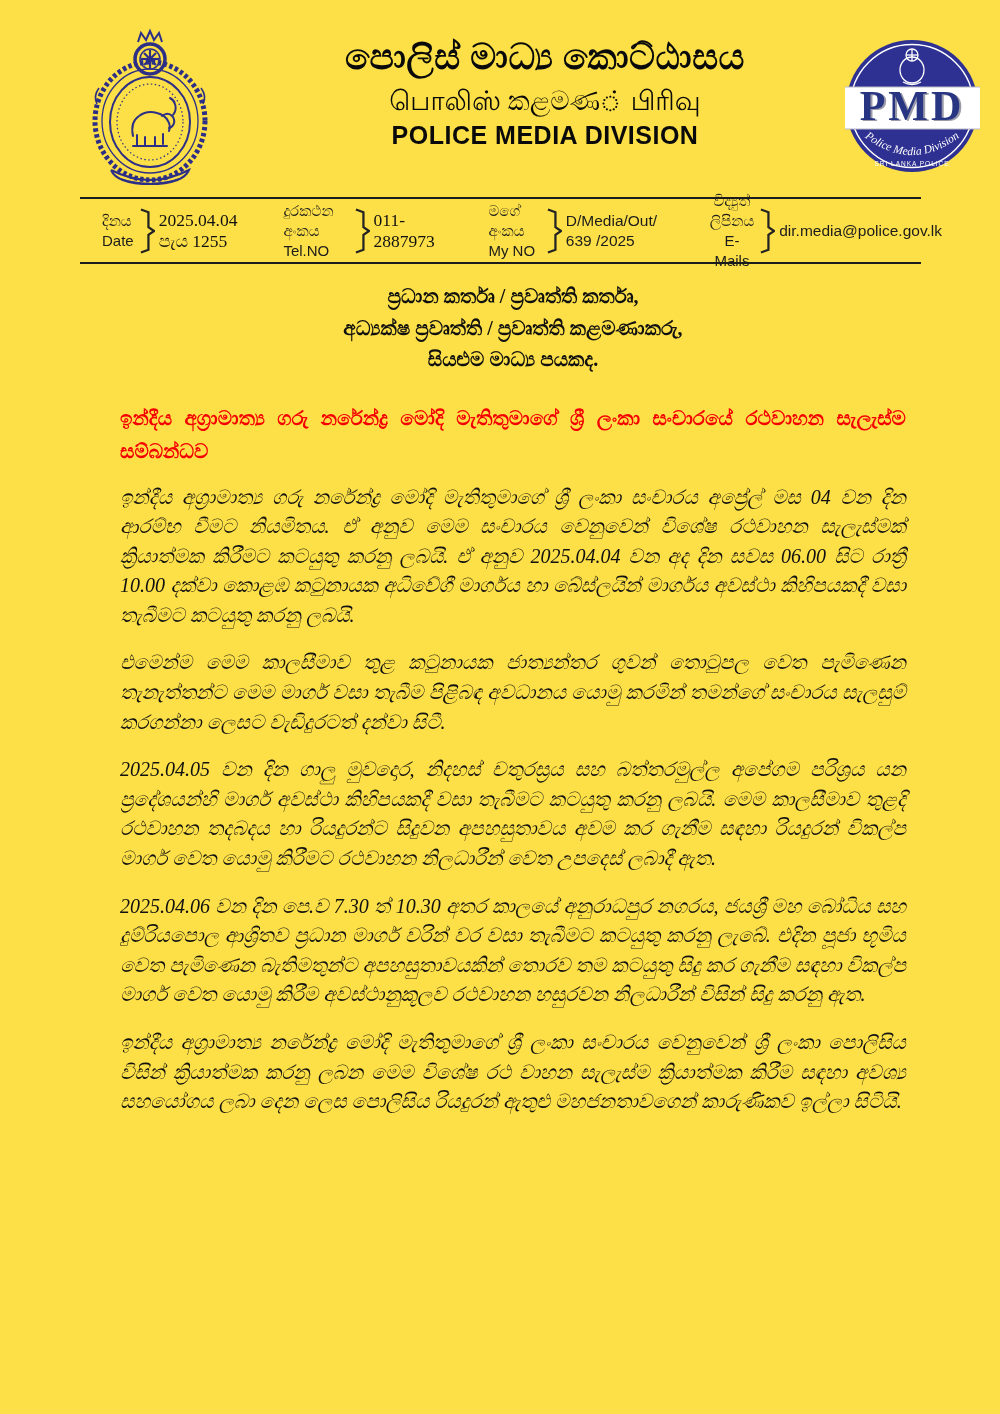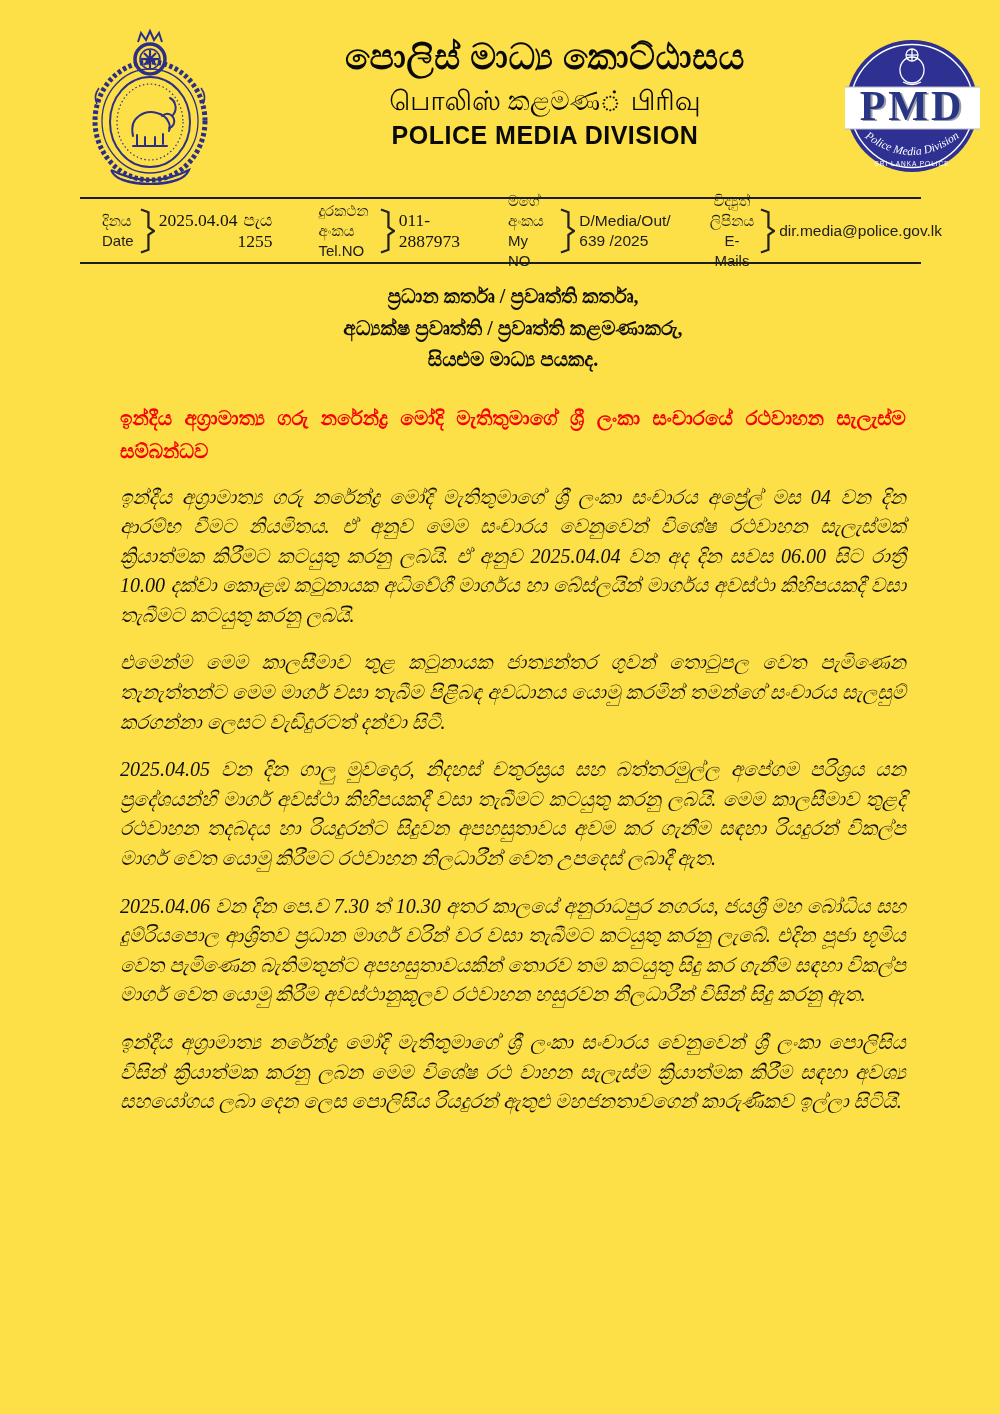--- a/index.html
+++ b/index.html
@@ -31,21 +31,21 @@
     font-family:"Liberation Sans", sans-serif;
     gap:24px;
   }
   .igroup{display:flex;align-items:center;}
   .ilabel{display:flex;flex-direction:column;justify-content:center;text-align:left;
           font-size:15px;line-height:1.35;color:#1c1c1c;}
   .ilabel .si{font-size:15px;}
   .ivalue{font-size:17px;color:#1c1c1c;line-height:1.3;}
   .serifval{font-family:"Liberation Serif", serif;font-size:17.5px;}
   .brk{width:15px;height:50px;margin:0 4px 0 6px;flex:0 0 auto;}
-  .stack{display:flex;flex-direction:row;text-align:right;}
+  .stack{display:flex;flex-direction:column;}
   
   .letter{
     position:absolute;left:120px;top:281px;width:786px;
     font-size:20px;line-height:29.6px;text-align:justify;color:#101010;
   }
   .salut{font-weight:bold;line-height:31.5px;text-align:center;}
   .subject{color:#f40000;font-weight:bold;line-height:33px;margin-top:26px;}
   .para{margin-top:18px;font-style:italic;}
   .sig{font-weight:bold;margin-top:47px;font-size:21px;text-align:left;}
 </style>

